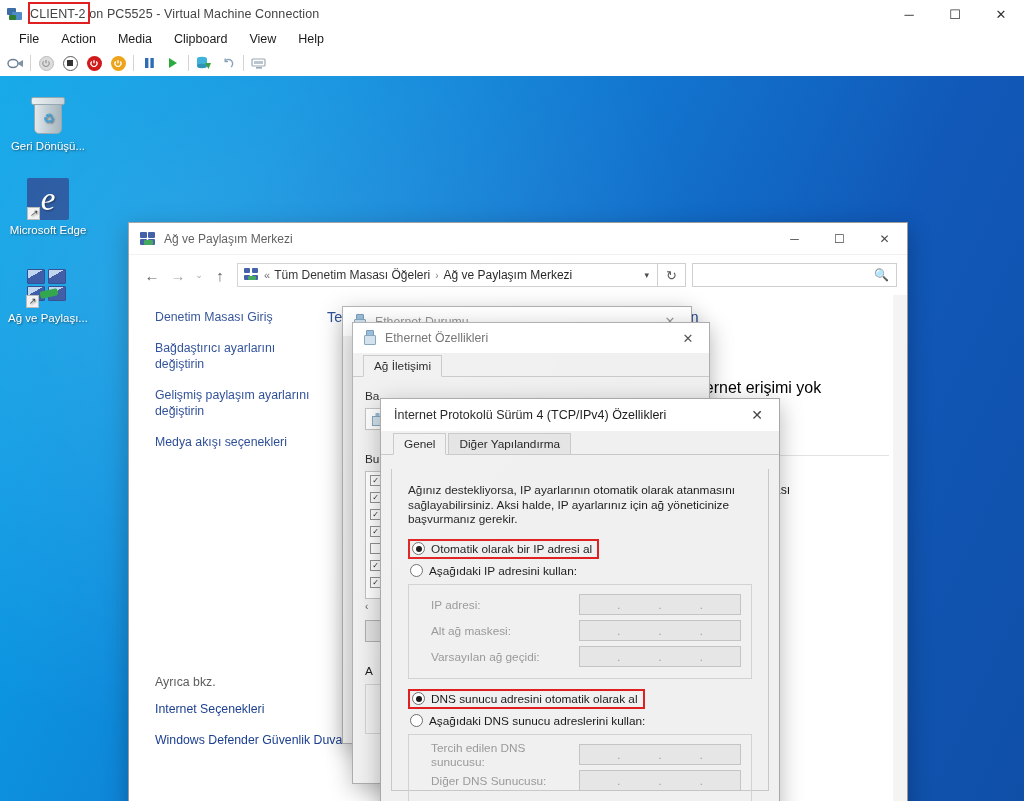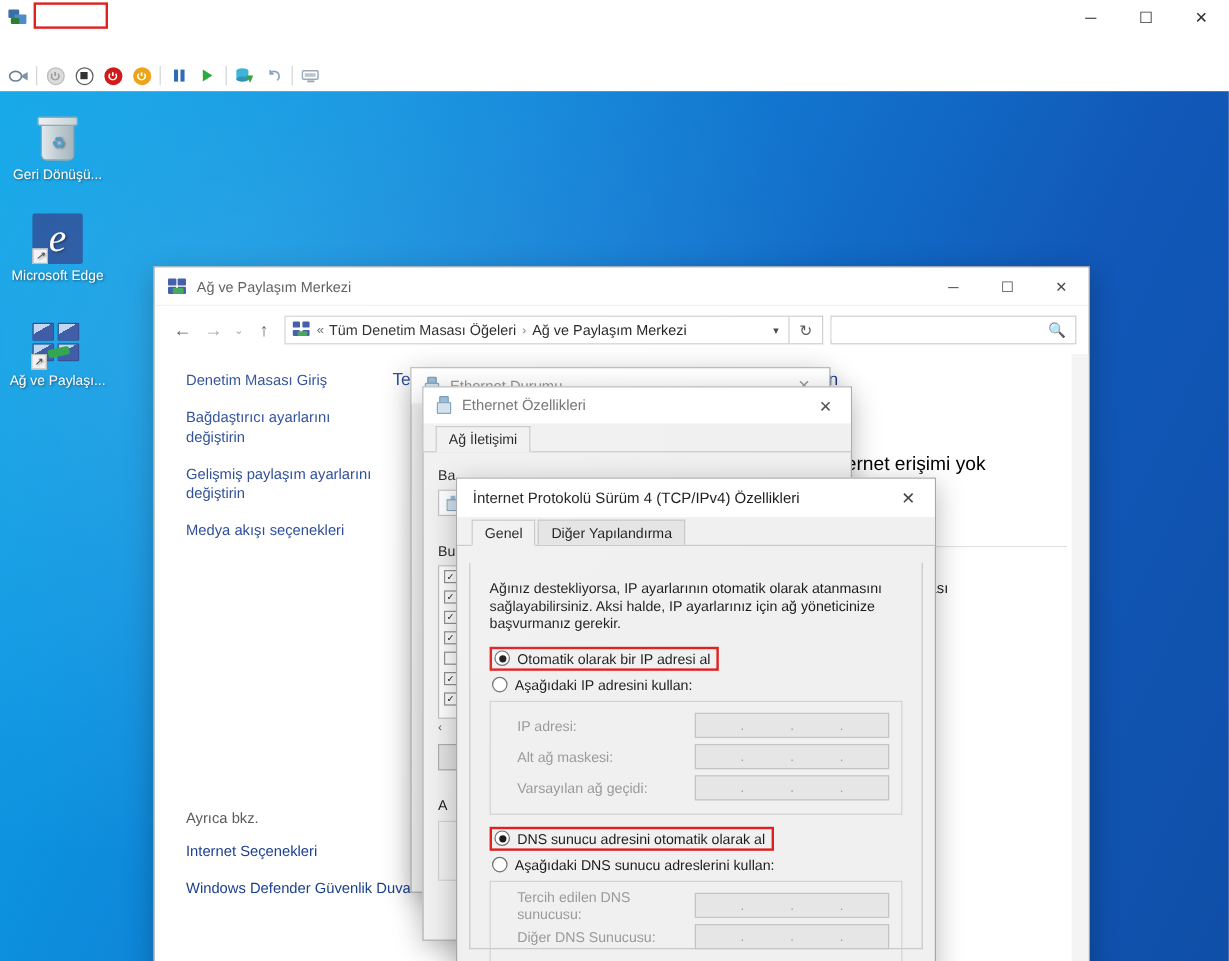--- a/index.html
+++ b/index.html
@@ -217,28 +217,37 @@
 <body>
 
 <div id="vm-window">
 
   <div id="vm-titlebar">
     <div id="vm-title-icon">
       <div class="s1"></div>
         <div class="s2"></div>
         <div class="s3"></div>
     </div>
+    <div id="vm-title-text">CLIENT-2 on PC5525 - Virtual Machine Connection</div>
     <div id="vm-winbtns">
       <div class="wctl">─</div>
       <div class="wctl">☐</div>
       <div class="wctl">✕</div>
     </div>
   </div>
   <div id="vm-title-highlight"></div>
 
+  <div id="vm-menubar">
+    <div class="mi">File</div>
+    <div class="mi">Action</div>
+    <div class="mi">Media</div>
+    <div class="mi">Clipboard</div>
+    <div class="mi">View</div>
+    <div class="mi">Help</div>
+  </div>
 
   <div id="vm-toolbar">
     <div class="tbi">
       <svg width="17" height="13" viewBox="0 0 17 13">
           <ellipse cx="6" cy="6.5" rx="5" ry="4" fill="none" stroke="#6a7f92" stroke-width="1.4"></ellipse>
           <path d="M10 6.5 L16 3 L16 10 Z" fill="#7d93a6"></path>
         </svg>
     </div>
     <div class="tb-sep"></div>
     <div class="tbi">

